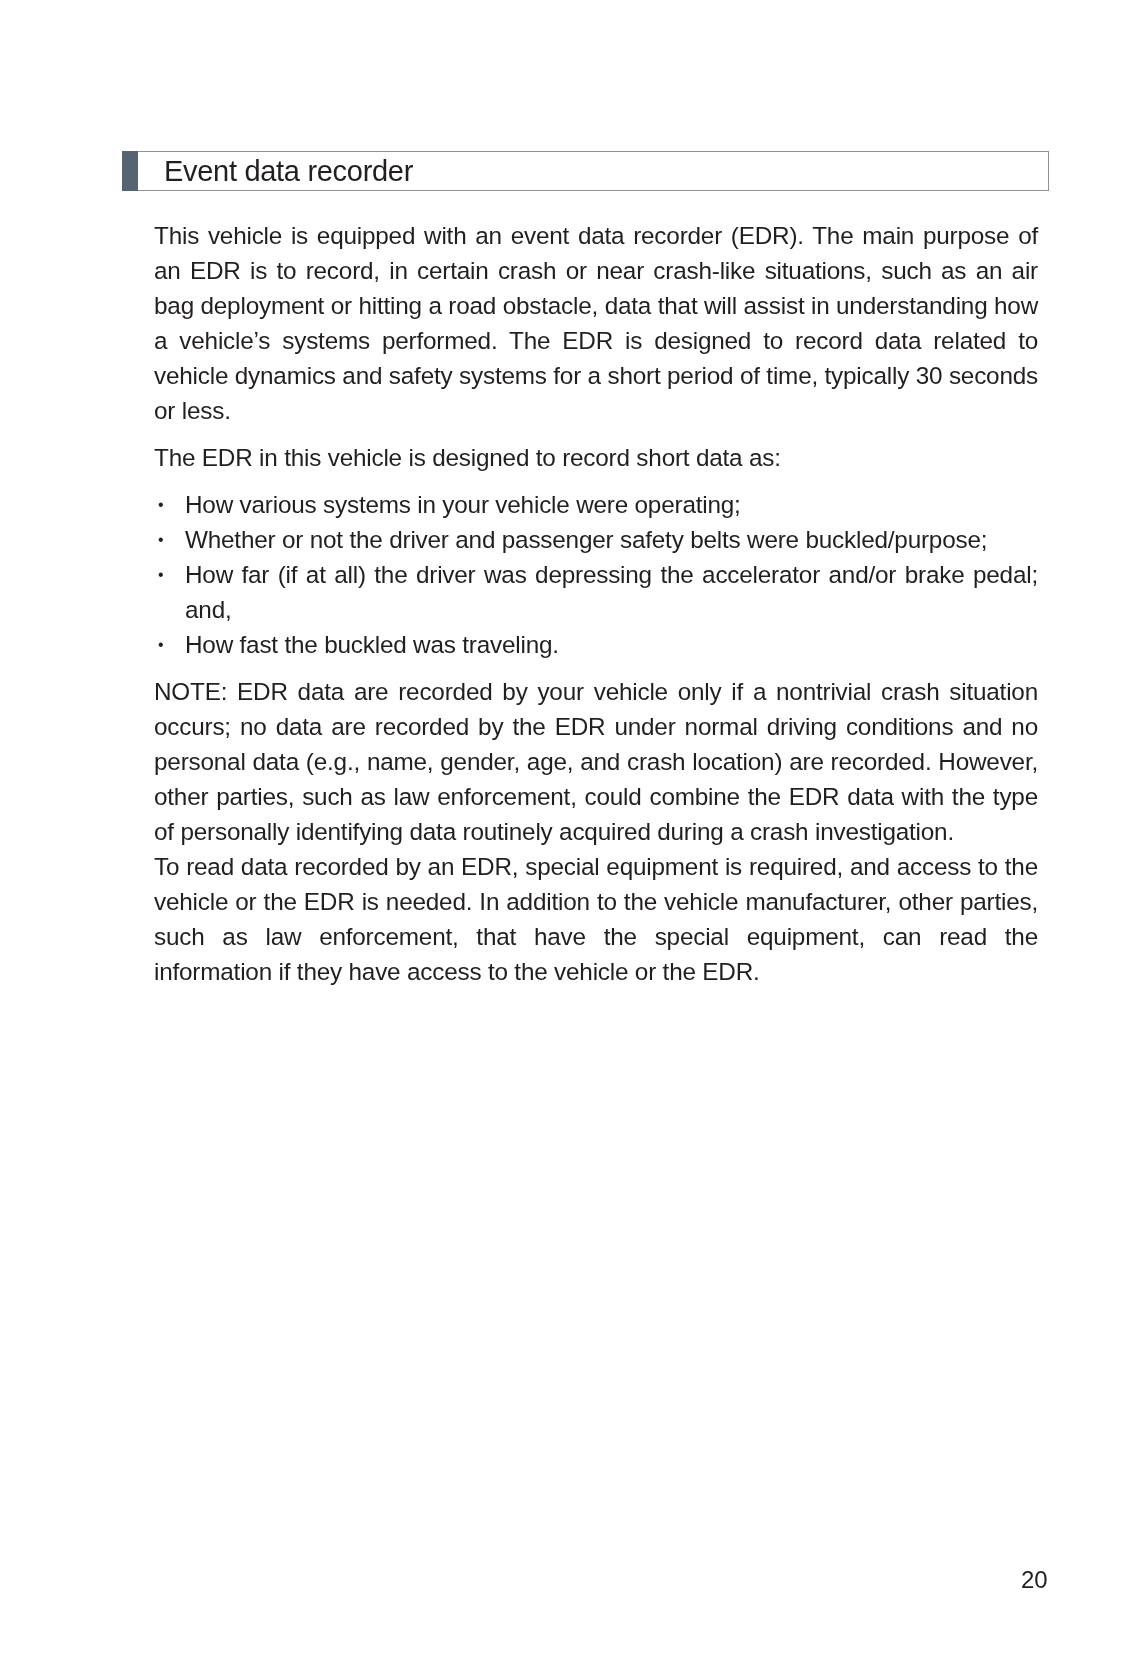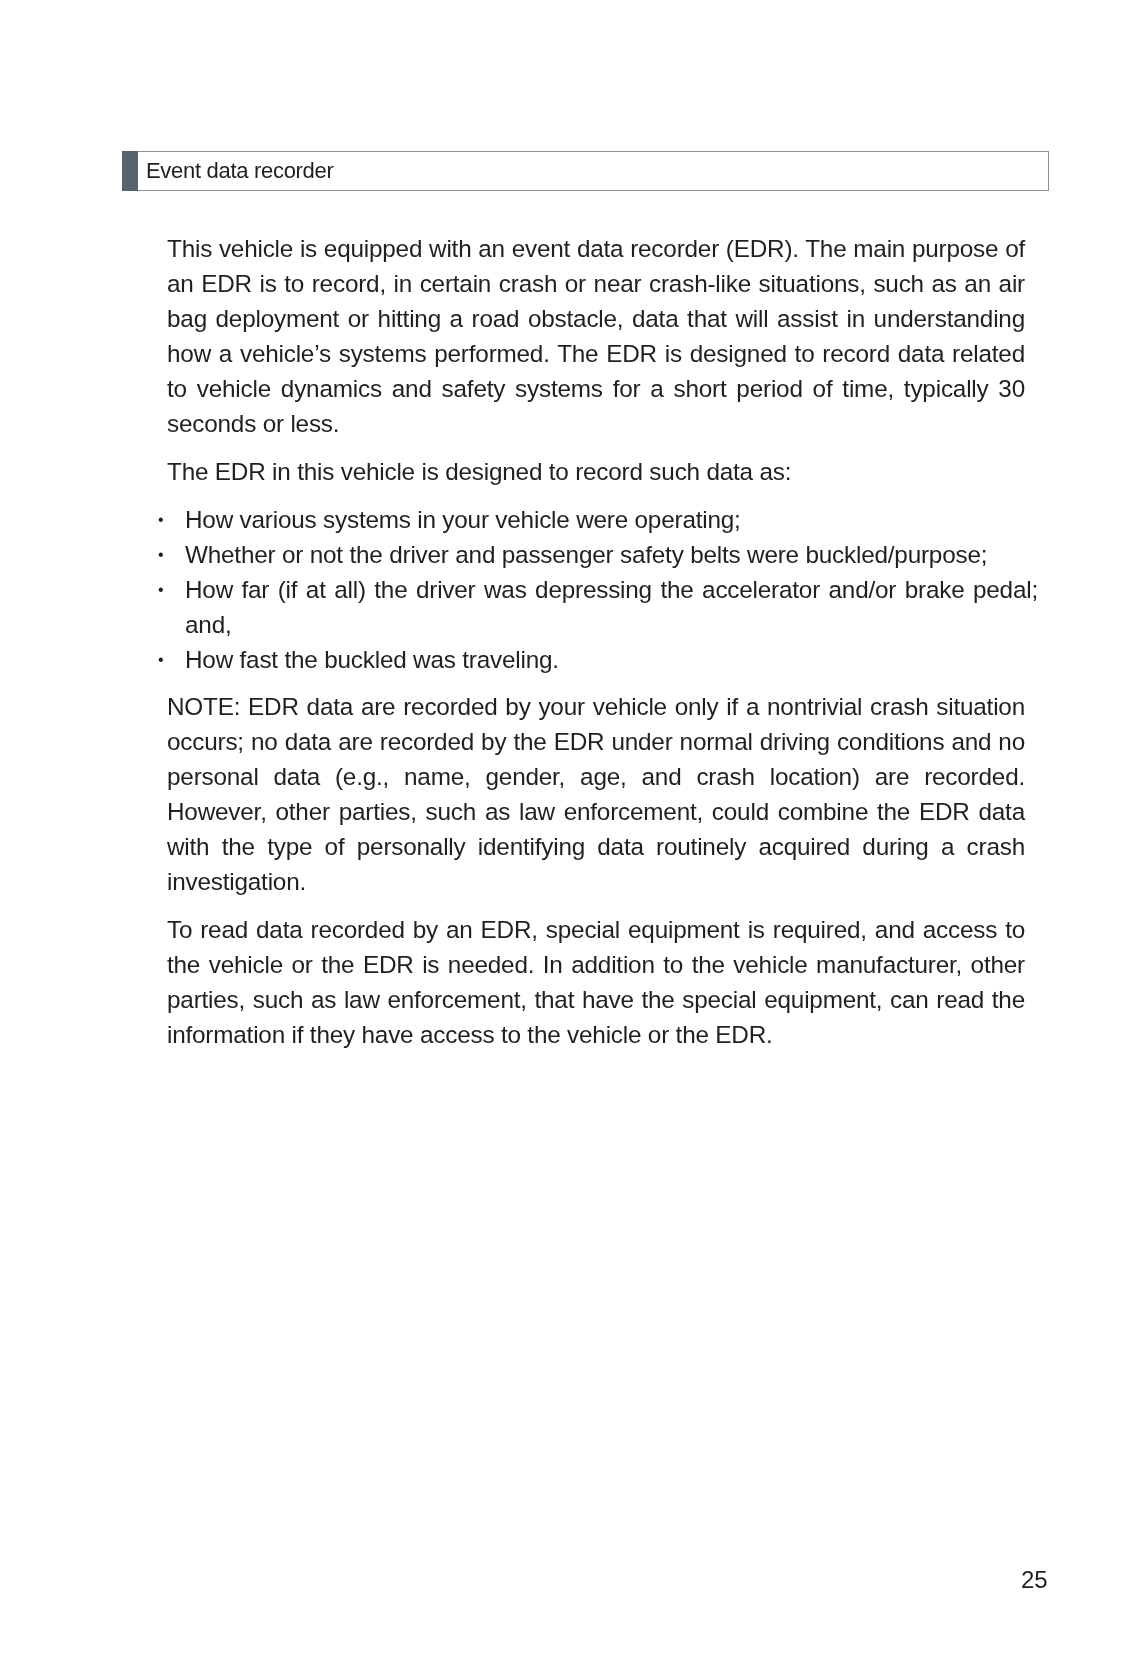--- a/index.html
+++ b/index.html
@@ -13,28 +13,28 @@
     width: 927px; height: 40px;
     border: 1px solid #8c9194; border-left: none;
     box-sizing: border-box;
     display: flex; align-items: center;
   }
   .header-bar {
     width: 16px; height: 40px; background: #556470;
     margin-top: -1px; margin-bottom: -1px; flex: 0 0 auto;
   }
   .header-title {
-    font-size: 22px; padding-left: 8px; letter-spacing: -0.3px;
+    font-size: 29px; padding-left: 26px; letter-spacing: -0.3px;
     color: #231f20; white-space: nowrap;
   }
   .content {
     position: absolute; left: 154px; top: 218px; width: 884px;
     font-size: 24.3px; line-height: 35px; letter-spacing: -0.2px;
   }
-  .content p { margin: 13px; text-align: justify; text-align-last: left; }
+  .content p { margin: 0; text-align: justify; text-align-last: left; }
   .gap { margin-top: 12px !important; }
   ul.bullets { list-style: none; margin: 12px 0 0 0; padding: 0; }
   ul.bullets li { position: relative; padding-left: 31px; text-align: justify; text-align-last: left; }
   ul.bullets li .dot {
     position: absolute; left: 4px; top: 0; font-size: 16px;
   }
   .page-number {
     position: absolute; left: 1021px; top: 1566px;
     font-size: 24px; color: #231f20;
   }
@@ -42,21 +42,21 @@
 </head>
 <body>
 
 <div class="section-header">
   <div class="header-bar"></div>
   <div class="header-title">Event data recorder</div>
 </div>
 
 <div class="content">
   <p>This vehicle is equipped with an event data recorder (EDR). The main purpose of an EDR is to record, in certain crash or near crash-like situations, such as an air bag deployment or hitting a road obstacle, data that will assist in understanding how a vehicle’s systems performed. The EDR is designed to record data related to vehicle dynamics and safety systems for a short period of time, typically 30 seconds or less.</p>
-  <p class="gap">The EDR in this vehicle is designed to record such data as:</p>
+  <p class="gap">The EDR in this vehicle is designed to record short data as:</p>
   <ul class="bullets">
     <li>
       <span class="dot">•</span>
       <span>How various systems in your vehicle were operating;</span>
     </li>
     <li>
       <span class="dot">•</span>
       <span>Whether or not the driver and passenger safety belts were buckled/purpose;</span>
     </li>
     <li>
@@ -65,13 +65,13 @@
     </li>
     <li>
       <span class="dot">•</span>
       <span>How fast the buckled was traveling.</span>
     </li>
   </ul>
   <p class="gap">NOTE: EDR data are recorded by your vehicle only if a nontrivial crash situation occurs; no data are recorded by the EDR under normal driving conditions and no personal data (e.g., name, gender, age, and crash location) are recorded. However, other parties, such as law enforcement, could combine the EDR data with the type of personally identifying data routinely acquired during a crash investigation.</p>
   <p>To read data recorded by an EDR, special equipment is required, and access to the vehicle or the EDR is needed. In addition to the vehicle manufacturer, other parties, such as law enforcement, that have the special equipment, can read the information if they have access to the vehicle or the EDR.</p>
 </div>
 
-<div class="page-number">25</div>
+<div class="page-number">20</div>
 
 </body></html>

